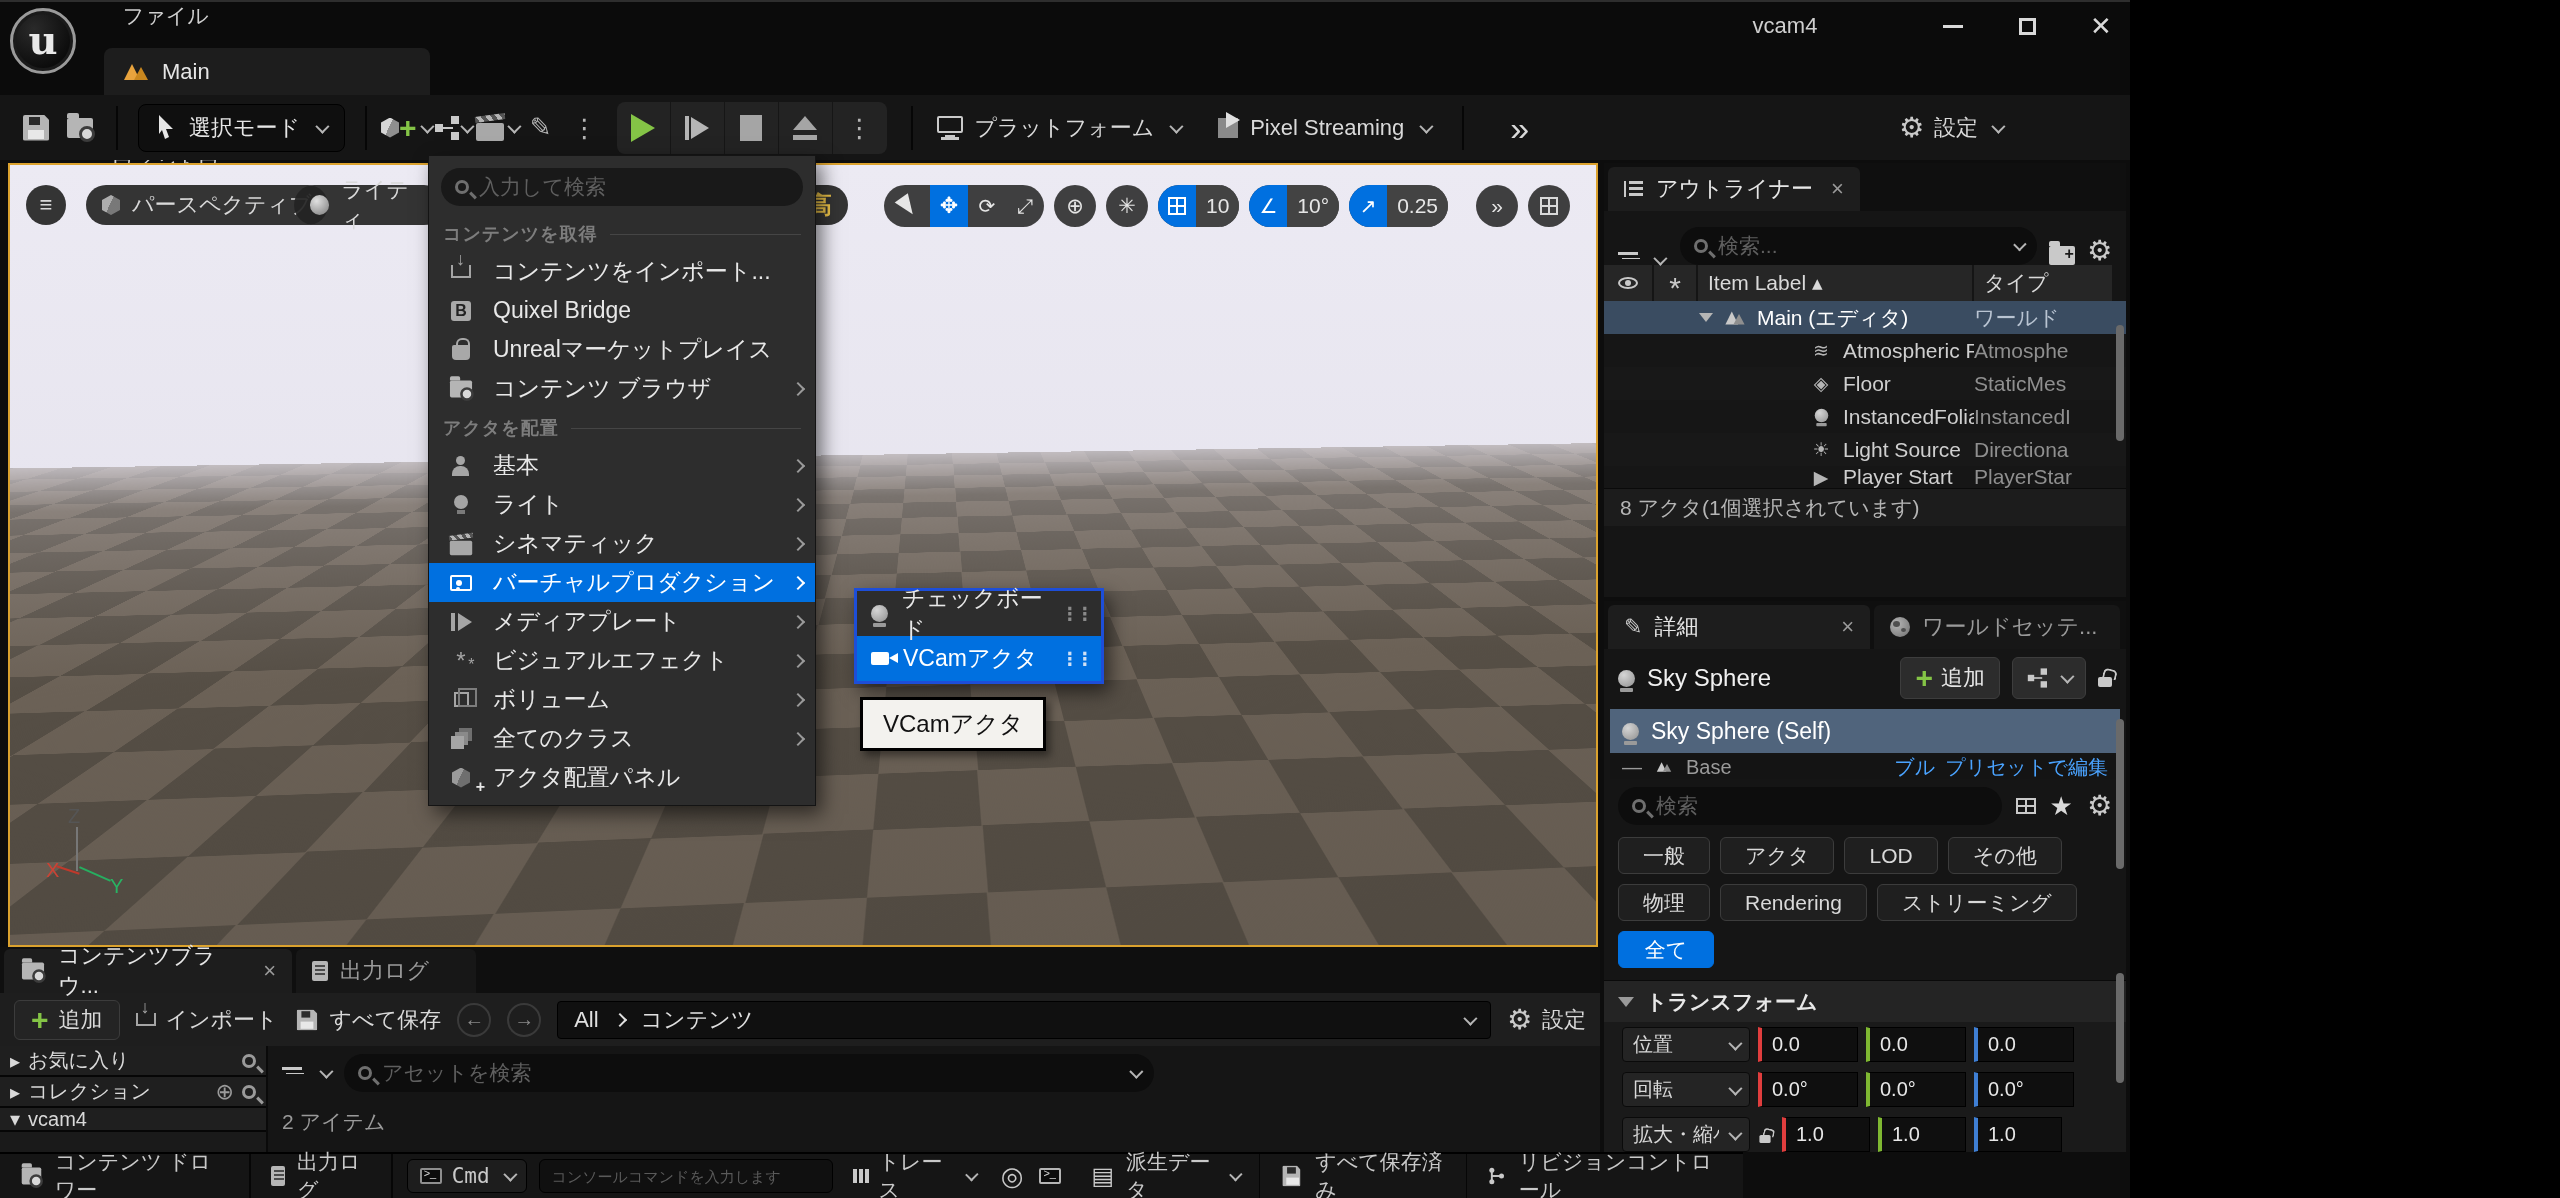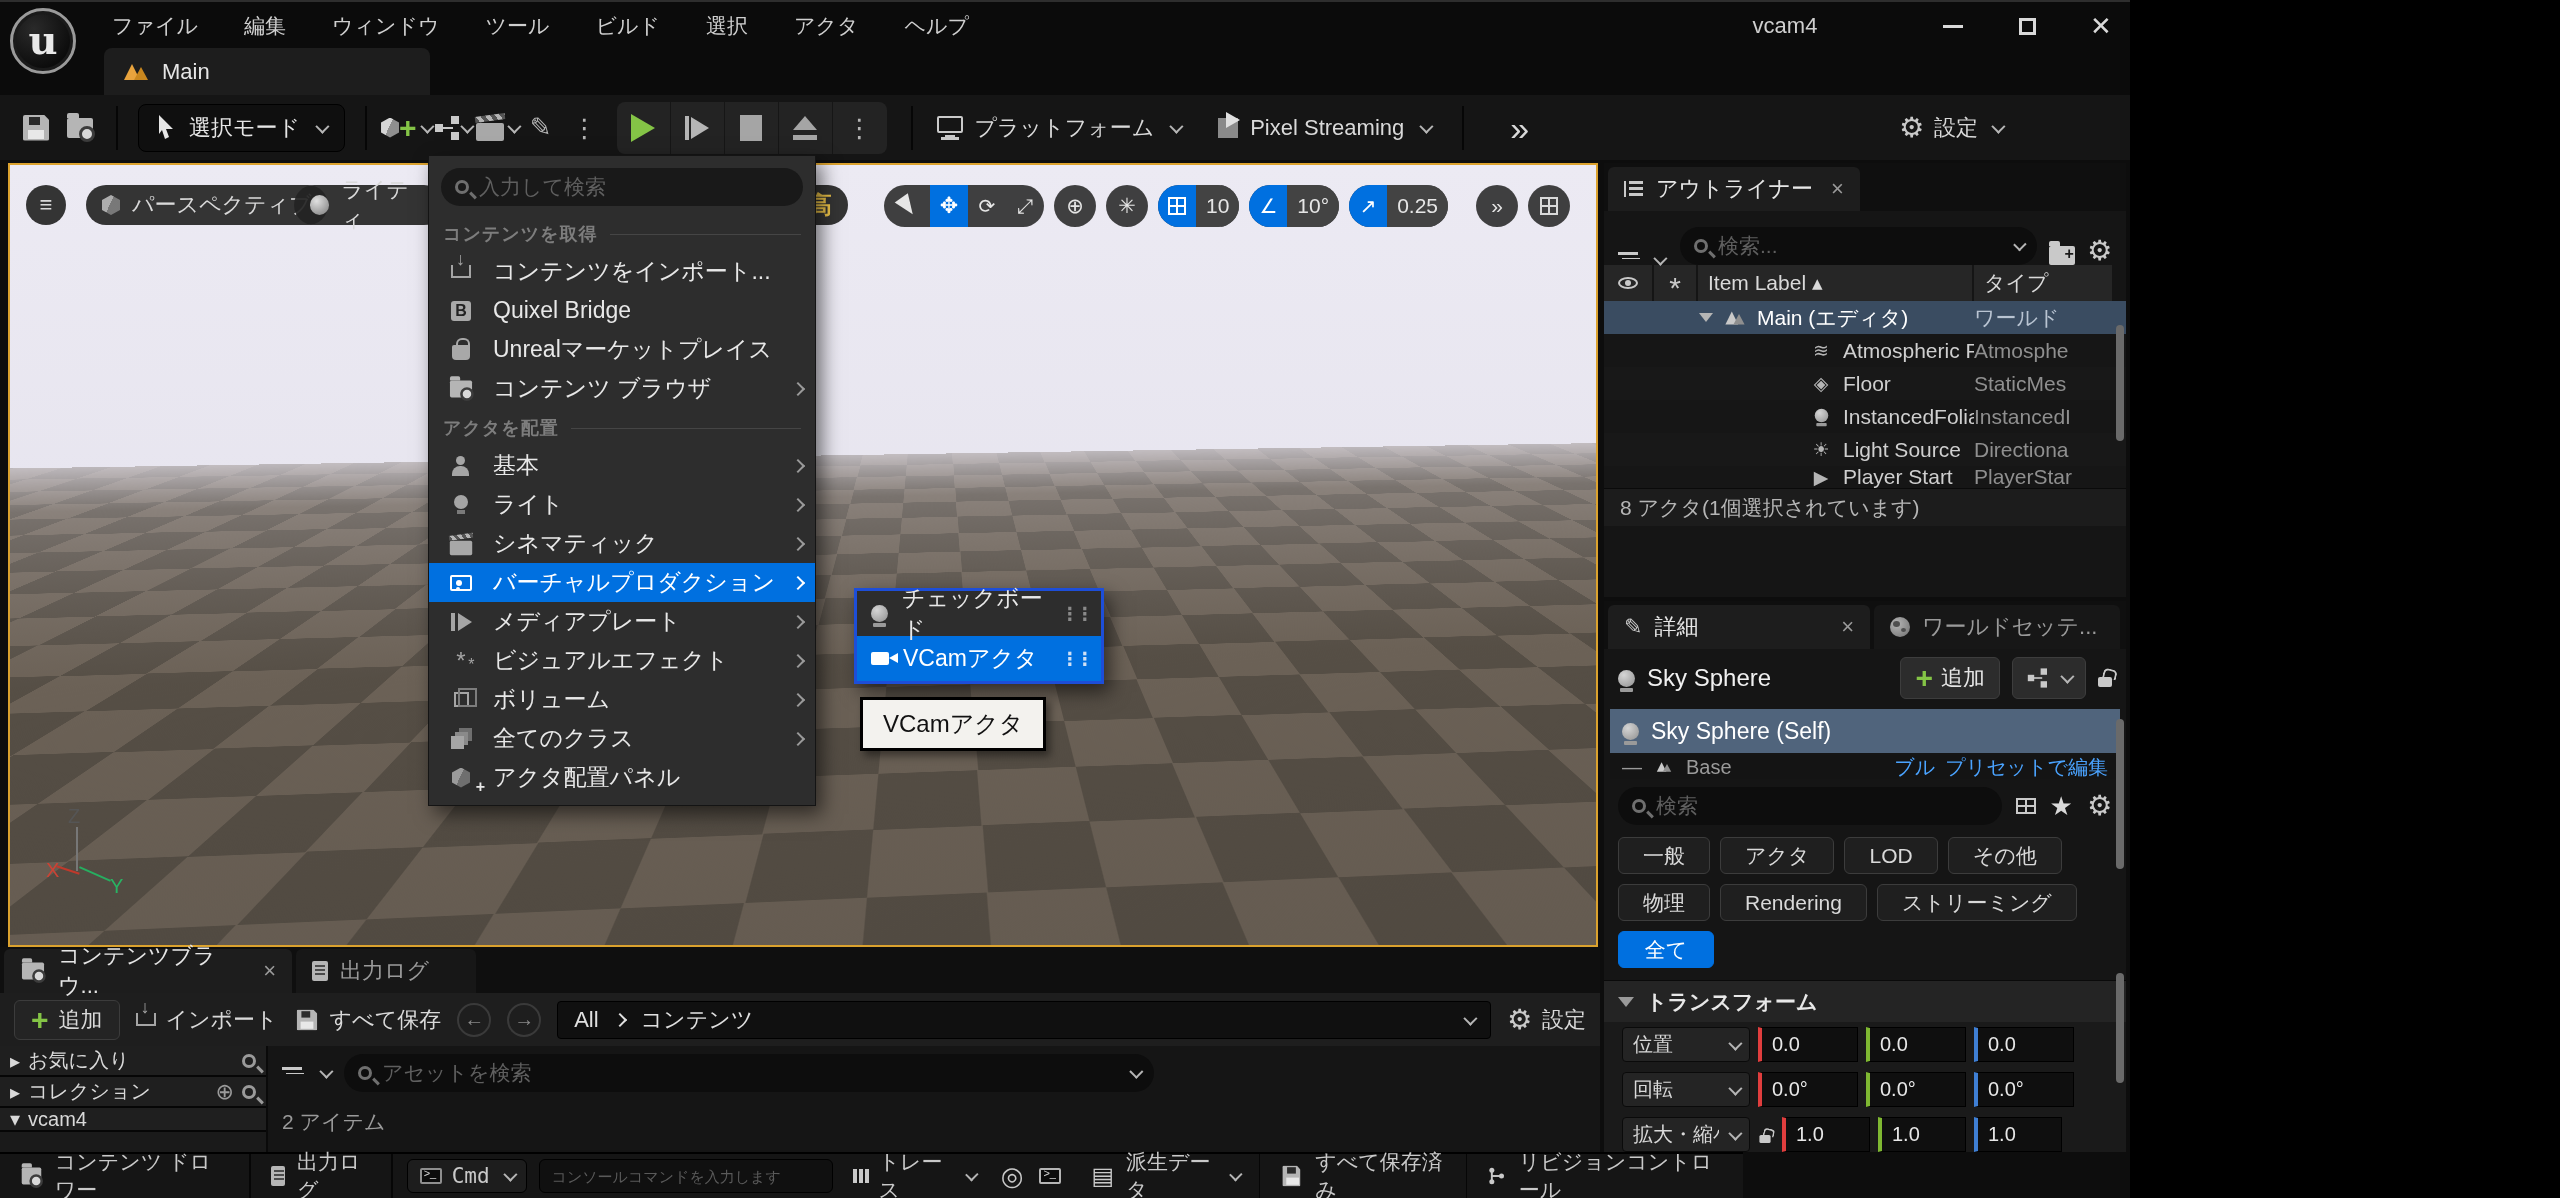--- a/index.html
+++ b/index.html
@@ -4,21 +4,21 @@
 <style>
 * { margin:0; padding:0; box-sizing:border-box; }
 body { background:#000; font-family:"Liberation Sans","DejaVu Sans",sans-serif; -webkit-font-smoothing:antialiased; }
 .screen { position:relative; width:2560px; height:1198px; background:#000; overflow:hidden; }
 .ui { position:absolute; left:0; top:0; width:2130px; height:1198px; background:#0d0d0d; }
 
 
 .titlebar { position:absolute; left:0; top:0; width:2130px; height:48px; background:#0b0b0b; border-top:2px solid #2e2e2e; }
 .ue-logo { position:absolute; left:10px; top:6px; width:66px; height:66px; border-radius:50%; background:radial-gradient(circle at 35% 30%, #2a2a2a, #0c0c0c 70%); border:3px solid #9a9a9a; box-shadow:inset 0 0 0 3px #1a1a1a; z-index:5; display:flex; align-items:center; justify-content:center; }
 .ue-logo span { font-family:"DejaVu Serif","Liberation Serif",serif; font-size:40px; color:#e8e8e8; font-weight:bold; margin-top:-4px; }
-.menubar { position:absolute; left:112px; top:0; height:48px; display:flex; align-items:center; gap:46px; }
+.menubar { position:absolute; left:112px; top:0; height:48px; display:flex; align-items:center; gap:46px;flex-direction:column; }
 .menubar .mi { color:#cfcfcf; font-size:21px; cursor:default; }
 .win-title { position:absolute; left:1680px; top:0; width:210px; height:48px; line-height:48px; text-align:center; color:#cfcfcf; font-size:22px; }
 .win-controls { position:absolute; right:14px; top:0; height:48px; display:flex; align-items:center; gap:44px; }
 .wc { width:30px; height:30px; display:flex; align-items:center; justify-content:center; color:#d9d9d9; }
 .wc-min i { display:block; width:20px; height:3px; background:#d9d9d9; }
 .wc-max i { display:block; width:17px; height:17px; border:3px solid #d9d9d9; }
 .wc-close { font-size:26px; }
 
 
 .tabrow { position:absolute; left:0; top:48px; width:2130px; height:47px; background:#0b0b0b; }

